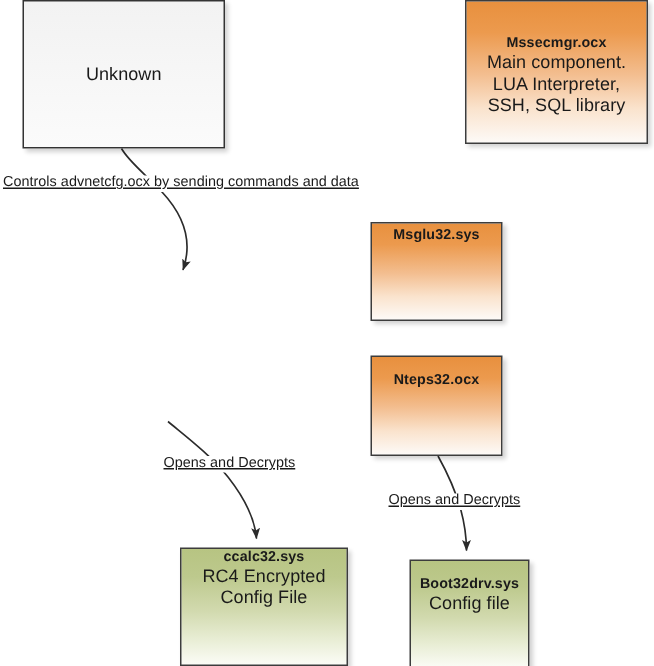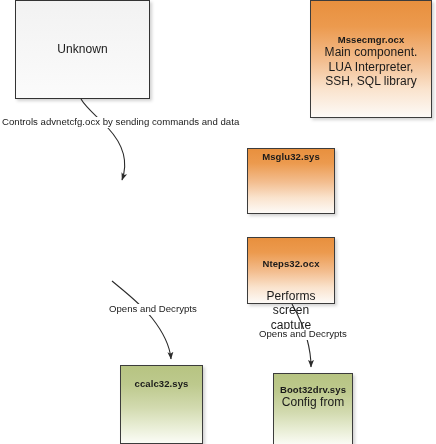--- a/index.html
+++ b/index.html
@@ -66,20 +66,21 @@
     border-color: #3c3c3c;
   }
   .edge-label {
     position: absolute;
     font-size: 9.6px;
     color: #1a1a1a;
     white-space: nowrap;
     letter-spacing: 0.02px;
     background: #ffffff;
     line-height: 1.1;
+    text-decoration: underline;
   }
 </style>
 </head>
 <body>
 
 <div id="canvas">
 
   <svg class="edge-layer" viewBox="0 0 436 444" width="436" height="444" xmlns="http://www.w3.org/2000/svg">
     <defs>
       <marker id="ah" markerWidth="9" markerHeight="9" refX="6.4" refY="3.1" orient="auto" markerUnits="strokeWidth">
@@ -91,42 +92,42 @@
 
     <path d="M 112,281 C 124,291 140,303 152,318 C 163,332 170,347 171,359" fill="none" stroke="#2b2b2b" stroke-width="1.1" marker-end="url(#ah)"></path>
 
     <path d="M 292,304 C 297,313 303,325 307,339 C 310,350 311,360 311,367" fill="none" stroke="#2b2b2b" stroke-width="1.1" marker-end="url(#ah)"></path>
   </svg>
 
   <div class="node plain" style="left:15px; top:0px; width:135px; height:99px;">
     <div class="desc">Unknown</div>
   </div>
 
-  <div class="node orange" style="left:310px; top:0px; width:122px; height:118px; padding-top:4px;">
+  <div class="node orange" style="left:310px; top:0px; width:122px; height:96px; padding-top:4px;">
     <div class="title">Mssecmgr.ocx</div>
     <div class="desc">Main component. LUA Interpreter, SSH, SQL library</div>
   </div>
 
 
   <div class="node orange" style="left:247px; top:148px; width:88px; height:66px; padding-top:2px; justify-content:flex-start;">
     <div class="title">Msglu32.sys</div>
   </div>
 
-  <div class="node orange" style="left:247px; top:237px; width:88px; height:67px; padding-top:20px; justify-content:flex-start;gap:20px;">
+  <div class="node orange" style="left:247px; top:237px; width:88px; height:67px; padding-top:10px; justify-content:flex-start;">
     <div class="title">Nteps32.ocx</div>
-    <div class="desc">Performs screen capture</div>
   </div>
 
-  <div class="node green" style="left:120px; top:365px; width:83px; height:79px; padding-top:12px; justify-content:flex-start;">
+  <div class="node green" style="left:120px; top:365px; width:112px; height:79px; justify-content:flex-start;">
     <div class="title">ccalc32.sys</div>
+    <div class="desc">RC4 Encrypted Config File</div>
   </div>
 
   <div class="node green" style="left:273px; top:373px; width:80px; height:73px; padding-top:10px; justify-content:flex-start;">
     <div class="title">Boot32drv.sys</div>
-    <div class="desc">Config from</div>
+    <div class="desc">Config file</div>
   </div>
 
   <div class="edge-label" style="left:2px; top:117px;">Controls advnetcfg.ocx by sending commands and data</div>
 
   <div class="edge-label" style="left:109px; top:304px;">Opens and Decrypts</div>
 
   <div class="edge-label" style="left:259px; top:329px;">Opens and Decrypts</div>
 
 </div>
 

